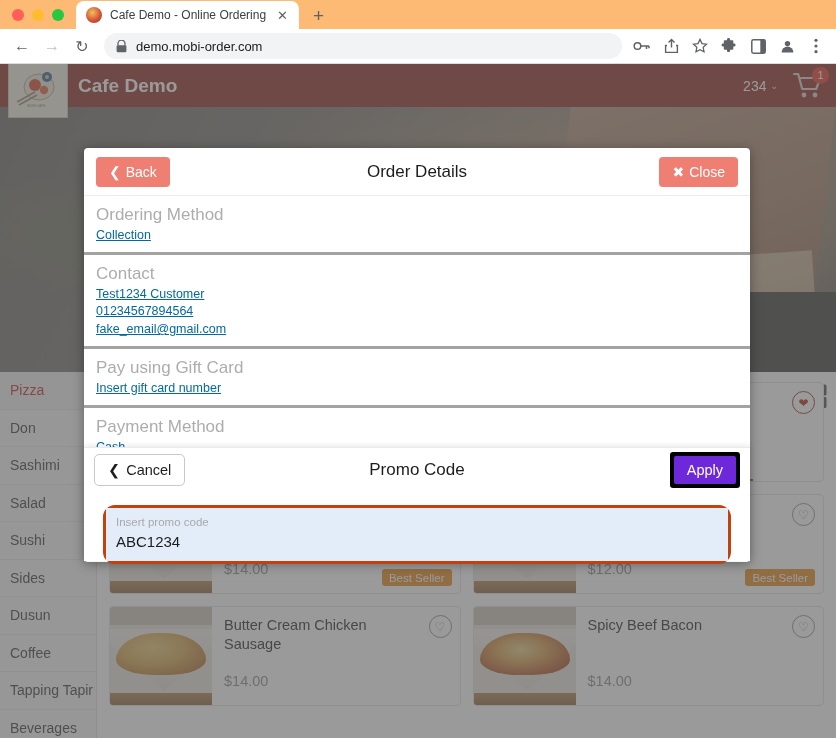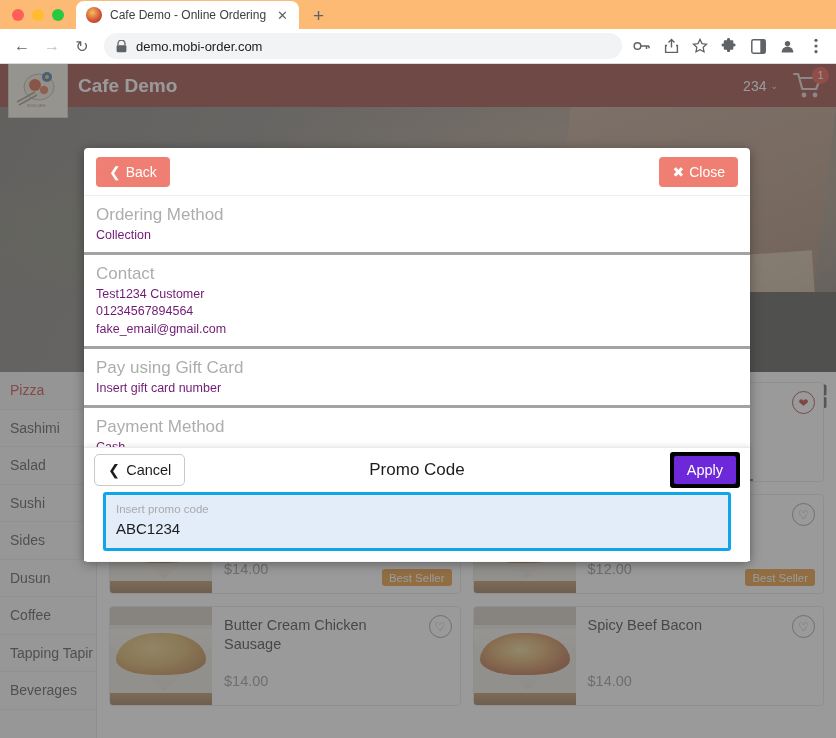--- a/index.html
+++ b/index.html
@@ -217,21 +217,21 @@
     font-size: 14px; padding: 7px 13px; display: flex; align-items: center; gap: 5px;
     cursor: pointer; font-family: inherit;
   }
   .modal-title {
     position: absolute; left: 0; right: 0; text-align: center;
     font-size: 17px; color: #1d1d1d; pointer-events: none;
   }
   .modal-body { flex: 1; overflow: hidden; }
   .drow { padding: 8px 12px 7px 12px; border-bottom: 3px solid #a3a3a3; }
   .dlabel { font-size: 17px; color: #adadad; line-height: 1.35; }
-  .dvalue { font-size: 12.5px; color: #701a75; line-height: 1.42; }
+  .dvalue { font-size: 12.5px; color: #0369a1; line-height: 1.42; text-decoration: underline; }
 
   
   .promo {
     position: absolute; left: 84px; top: 383px; width: 666px; height: 114px;
     background: #fff; z-index: 7; border-top: 1px solid #eaeaea;
     box-shadow: 0 -1px 6px rgba(0,0,0,.10);
   }
   .promo-head { height: 44px; position: relative; display: flex; align-items: center; padding: 0 10px; }
   .btn-cancel {
     background: #fff; color: #1d1d1d; border: 1px solid #c9c9c9; border-radius: 5px;
@@ -243,21 +243,21 @@
     font-size: 17px; color: #1d1d1d; pointer-events: none;
   }
   .apply-wrap {
     margin-left: auto; border: 3px solid #000; border-radius: 3px; padding: 1px; background:#000;
   }
   .btn-apply {
     background: #6d28d9; color: #fff; border: none; border-radius: 2px;
     font-size: 14.5px; padding: 6px 13px; cursor: pointer; font-family: inherit;
   }
   .promo-field-wrap {
-    margin: 0 19px; border: 3px solid #0ea5e9; border-radius: 3px;
+    margin: 13px 19px; border: 3px solid #c2410c; border-radius: 12px;
   }
   .promo-field {
     background: #e3ecf9; padding: 6px 10px 7px 10px;
   }
   .promo-ph { font-size: 11.5px; color: #a9a9a9; line-height: 1.5; }
   .promo-val { font-size: 15px; color: #1d1d1d; line-height: 1.5; }
 </style>
 </head>
 <body>
 
@@ -368,20 +368,23 @@
           <circle cx="12" cy="25" r="2.4" fill="#d8cfc9"></circle>
           <circle cx="23" cy="25" r="2.4" fill="#d8cfc9"></circle>
         </svg>
         <div class="cart-badge">1</div>
       </div>
     </div>
 
     <div class="sidebar">
       <div class="cat-item active">
           <span>Pizza</span>
+        </div>
+      <div class="cat-item">
+          <span>Don</span>
         </div>
       <div class="cat-item">
           <span>Sashimi</span>
         </div>
       <div class="cat-item">
           <span>Salad</span>
         </div>
       <div class="cat-item">
           <span>Sushi</span>
         </div>
@@ -500,20 +503,21 @@
     </div>
 
     <div class="scrim"></div>
 
     <div class="modal">
       <div class="modal-head">
         <button class="btn-back">
           <span>❮</span>
           <span>Back</span>
         </button>
+        <div class="modal-title">Order Details</div>
         <button class="btn-close" style="margin-left:auto">
           <span>✖</span>
           <span>Close</span>
         </button>
       </div>
 
       <div class="modal-body">
         <div class="drow">
           <div class="dlabel">Ordering Method</div>
           <div class="dvalue">Collection</div>

